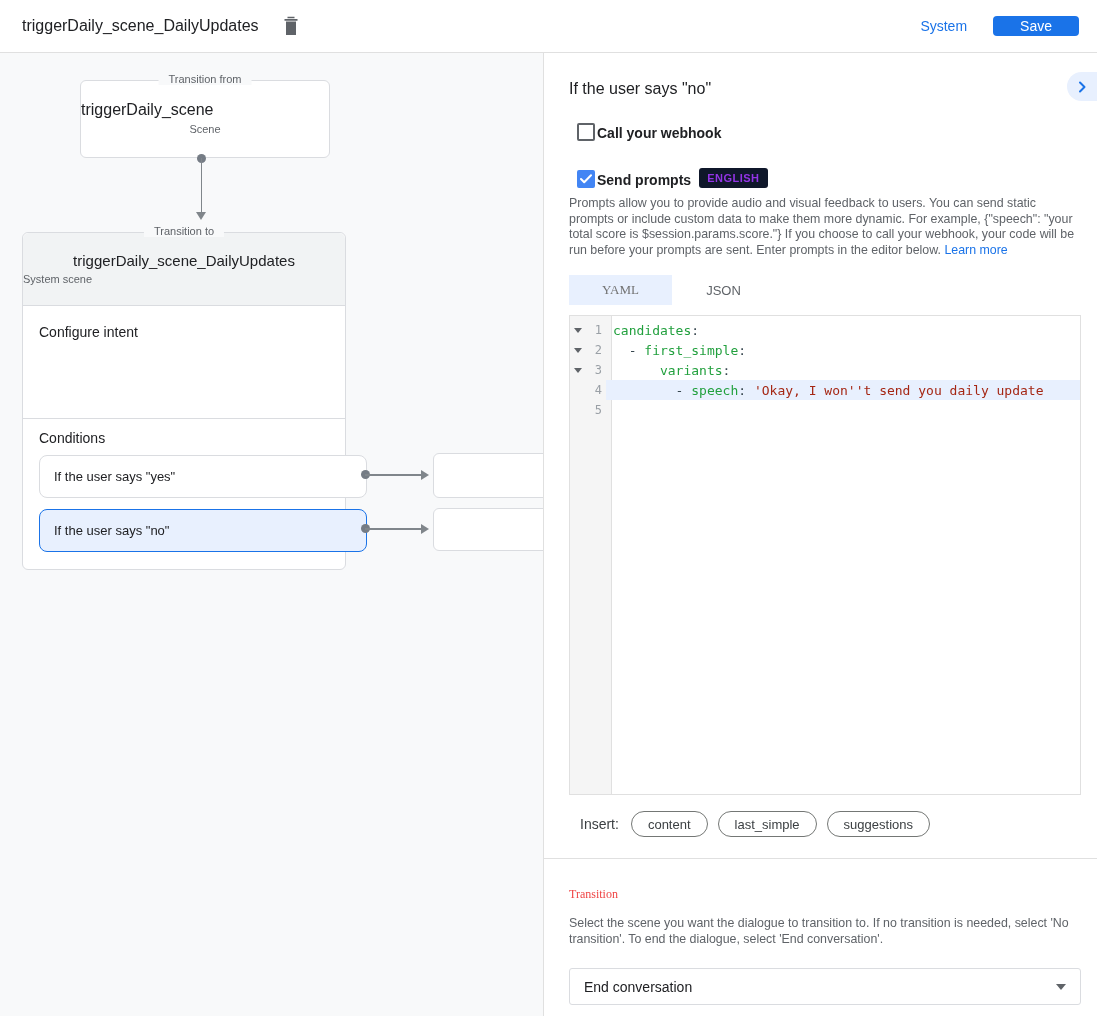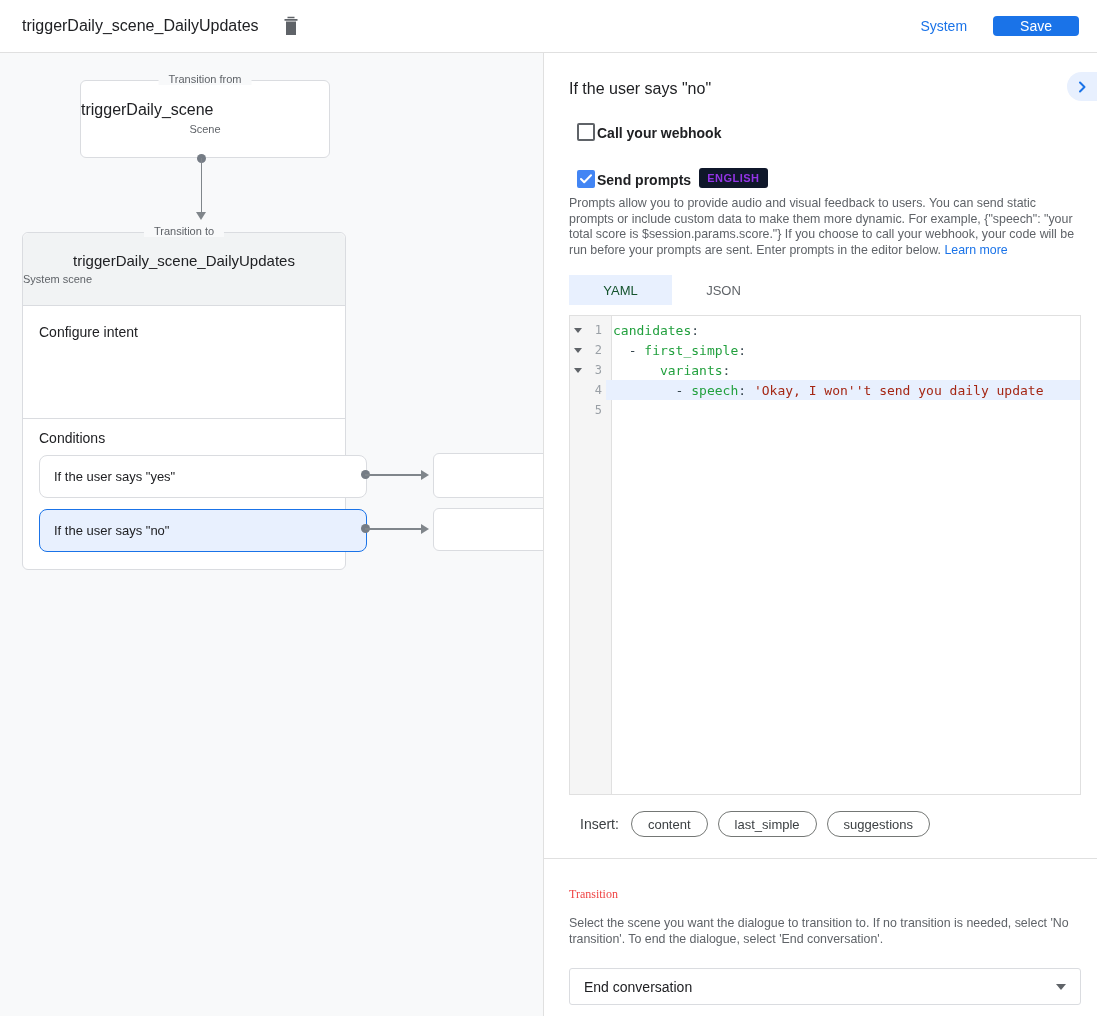--- a/index.html
+++ b/index.html
@@ -70,21 +70,21 @@
   .check-label { font-size:14px; font-weight:700; color:#202124; }
   .lang-badge { margin-left:6px; background:#0f172a; color:#9334e6; font-size:11px; font-weight:700;
                 letter-spacing:.5px; padding:4px 8px; border-radius:3px; }
 
   .panel-desc { position:absolute; left:25px; top:143px; width:515px; font-size:12.4px; line-height:15.6px; color:#5f6368; }
   .learn-more { color:#1a73e8; text-decoration:none; cursor:pointer; }
 
   .tabs { position:absolute; left:25px; top:222px; display:flex; }
   .tab { width:103px; height:30px; display:flex; align-items:center; justify-content:center;
          font-size:13px; font-weight:500; cursor:pointer; }
-  .tab.active { background:#e8f0fe; color:#14532d; }
+  .tab.active { background:#e8f0fe; color:#737373;font-family:Liberation Serif, serif; }
   .tab.inactive { background:#fff; color:#5f6368; }
 
   .editor { position:absolute; left:25px; top:262px; width:512px; height:480px; border:1px solid #e0e0e0;
             background:#fff; overflow:hidden; font-family:"DejaVu Sans Mono", monospace; }
   .gutter-bg { position:absolute; left:0; top:0; width:42px; height:100%; background:#f5f5f5; border-right:1px solid #e0e0e0; }
   .code-line { position:absolute; left:0; width:100%; height:20px; display:flex; align-items:center; }
   .code-line .fold { width:16px; display:flex; justify-content:center; }
   .fold-tri { width:0; height:0; border-left:4px solid transparent; border-right:4px solid transparent;
               border-top:5px solid #5f6368; }
   .code-line .lnum { width:20px; text-align:right; font-size:12px; color:#9aa0a6; padding-right:4px; }

